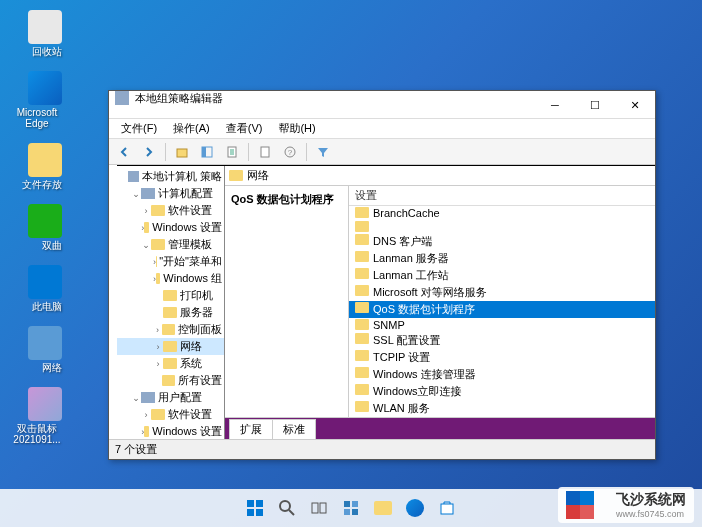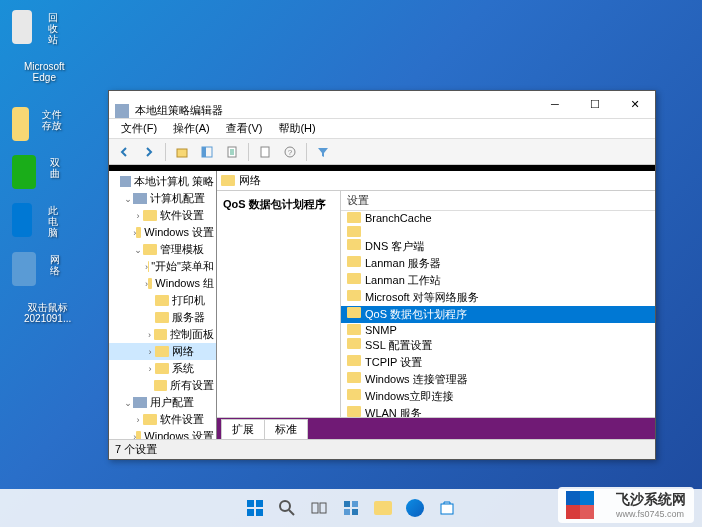--- a/index.html
+++ b/index.html
@@ -1,44 +1,44 @@
 <!DOCTYPE html>
 <html><head>
 <meta charset="utf-8">
 <style>
 * { box-sizing: border-box; margin: 0; padding: 0; font-family: "Microsoft YaHei", "Segoe UI", sans-serif; }
 html, body { width: 702px; height: 527px; overflow: hidden; }
 .desktop { width: 702px; height: 527px; background: linear-gradient(135deg, #1a8fd8 0%, #2a6fc9 40%, #1e4a9e 100%); position: relative; }
 .desktop-icons { position: absolute; top: 10px; left: 12px; display: flex; flex-direction: column; gap: 14px; }
-.d-icon { width: 50px; display: flex; flex-direction: row; align-items: flex-start; cursor: pointer; gap: 12px; }
+.d-icon { width: 50px; display: flex; flex-direction: column; align-items: flex-end; cursor: pointer; }
 .d-icon .icn { width: 34px; height: 34px; border-radius: 4px; display: flex; align-items: center; justify-content: center; }
 .d-icon .lbl { color: #fff; font-size: 10px; text-align: center; text-shadow: 1px 1px 2px rgba(0,0,0,.6); margin-top: 2px; line-height: 1.1; }
 .recycle { background: #e8e8e8; }
 .edge { background: linear-gradient(135deg,#0c8de4,#0a5fbf); border-radius:50%; }
 .folder { background: #f7d774; border-radius: 3px; }
 .wechat { background: #1aad19; border-radius: 6px; }
 .thispc { background: #0078d4; }
 .network { background: #5a9bd5; }
 .anime { background: linear-gradient(135deg,#c896d8,#8fa8d8); }
 
 .window { position: absolute; top: 90px; left: 108px; width: 548px; height: 370px; background: #fff; border: 1px solid #555; box-shadow: 2px 2px 6px rgba(0,0,0,.3); display: flex; flex-direction: column; }
-.titlebar { height: 28px; display: flex; align-items: flex-end; padding: 0 0 0 6px; background: #fff; border-bottom: 1px solid #ddd; }
+.titlebar { height: 28px; display: flex; align-items: flex-start; padding: 0 0 0 6px; background: #fff; border-bottom: 1px solid #ddd; }
 .titlebar .appicon { width: 14px; height: 14px; background: #8fa8c8; margin-right: 6px; }
 .titlebar .title { font-size: 11px; flex: 1; }
 .titlebar .wbtns { display: flex; }
 .titlebar .wbtn { width: 40px; height: 28px; display: flex; align-items: center; justify-content: center; font-size: 11px; cursor: pointer; }
 
 .menubar { height: 20px; display: flex; align-items: center; padding: 0 4px; font-size: 11px; border-bottom: 1px solid #ddd; }
 .menubar span { padding: 2px 8px; cursor: pointer; }
 
 .toolbar { height: 26px; display: flex; align-items: center; padding: 0 4px; gap: 3px; background: #f5f5f5; border-bottom: 1px solid #ccc; }
 .toolbar .tbtn { width: 22px; height: 20px; display:flex; align-items:center; justify-content:center; cursor: pointer; border:1px solid transparent; }
 .toolbar .sep { width:1px; height:18px; background:#ccc; margin:0 2px; }
 
-.content { flex:1; display:flex; border-top:6px solid #000000; overflow:hidden; }
+.content { flex:1; display:flex; border-top:1px solid #000000; overflow:hidden;margin-left:8px; }
 .tree { width: 108px; background:#fff; border-right:1px solid #888; overflow-y:auto; padding:2px 0; font-size:11px; }
 .tree .node { display:flex; align-items:center; padding:1px 2px; white-space:nowrap; cursor:pointer; }
 .tree .node .tw { width:10px; font-size:9px; color:#666; text-align:center; }
 .tree .node .fo { width:14px; height:11px; background:#f7d774; margin-right:3px; border-radius:1px; }
 .tree .node .comp { width:14px; height:11px; background:#8fa8c8; margin-right:3px; }
 .tree .i1 { padding-left: 4px; }
 .tree .i2 { padding-left: 14px; }
 .tree .i3 { padding-left: 24px; }
 .tree .i4 { padding-left: 36px; }
 .tree .sel { background:#cde8ff; }

